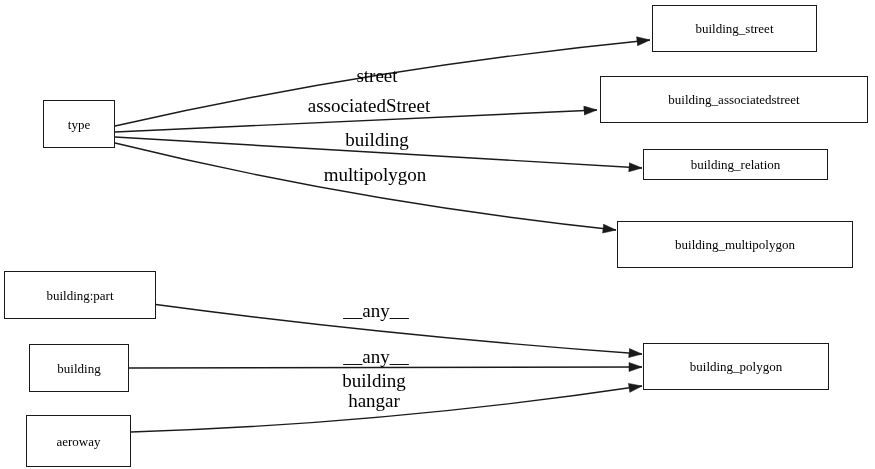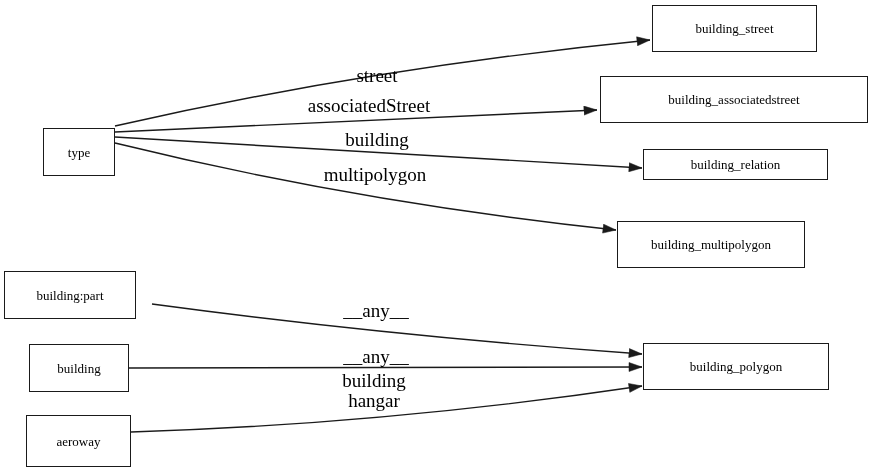--- a/index.html
+++ b/index.html
@@ -64,26 +64,26 @@
         <path d="M115,126 Q370,68 650,40" class="edge-line" marker-end="url(#arrowhead)"></path>
         <path d="M115,132 L597,110" class="edge-line" marker-end="url(#arrowhead)"></path>
         <path d="M115,137 L642,168" class="edge-line" marker-end="url(#arrowhead)"></path>
         <path d="M115,143 Q355,202 616,230" class="edge-line" marker-end="url(#arrowhead)"></path>
         <path d="M152,304 Q390,336 642,354" class="edge-line" marker-end="url(#arrowhead)"></path>
         <path d="M129,368 L642,367" class="edge-line" marker-end="url(#arrowhead)"></path>
         <path d="M131,432 Q386,424 642,386" class="edge-line" marker-end="url(#arrowhead)"></path>
       </g>
   </svg>
   <div id="nodes-layer">
-      <div class="node" style="left: 43px; top: 128px; width: 72px; height: 48px;">type</div>
+      <div class="node" style="left: 43px; top: 100px; width: 72px; height: 48px;">type</div>
       <div class="node" style="left: 652px; top: 5px; width: 165px; height: 47px;">building_street</div>
       <div class="node" style="left: 600px; top: 76px; width: 268px; height: 47px;">building_associatedstreet</div>
       <div class="node" style="left: 643px; top: 149px; width: 185px; height: 31px;">building_relation</div>
-      <div class="node" style="left: 617px; top: 221px; width: 188px; height: 47px;">building_multipolygon</div>
-      <div class="node" style="left: 4px; top: 271px; width: 132px; height: 48px;">building:part</div>
+      <div class="node" style="left: 617px; top: 221px; width: 236px; height: 47px;">building_multipolygon</div>
+      <div class="node" style="left: 4px; top: 271px; width: 152px; height: 48px;">building:part</div>
       <div class="node" style="left: 29px; top: 344px; width: 100px; height: 48px;">building</div>
       <div class="node" style="left: 26px; top: 415px; width: 105px; height: 52px;">aeroway</div>
       <div class="node" style="left: 643px; top: 343px; width: 186px; height: 47px;">building_polygon</div>
     </div>
   <div id="labels-layer">
       <div class="edge-label" style="left: 377px; top: 60px; margin-top: 16px;">street</div>
       <div class="edge-label" style="left: 369px; top: 106px;">associatedStreet</div>
       <div class="edge-label" style="left: 377px; top: 140px;">building</div>
       <div class="edge-label" style="left: 375px; top: 175px;">multipolygon</div>
       <div class="edge-label" style="left: 376px; top: 311px;">__any__</div>

